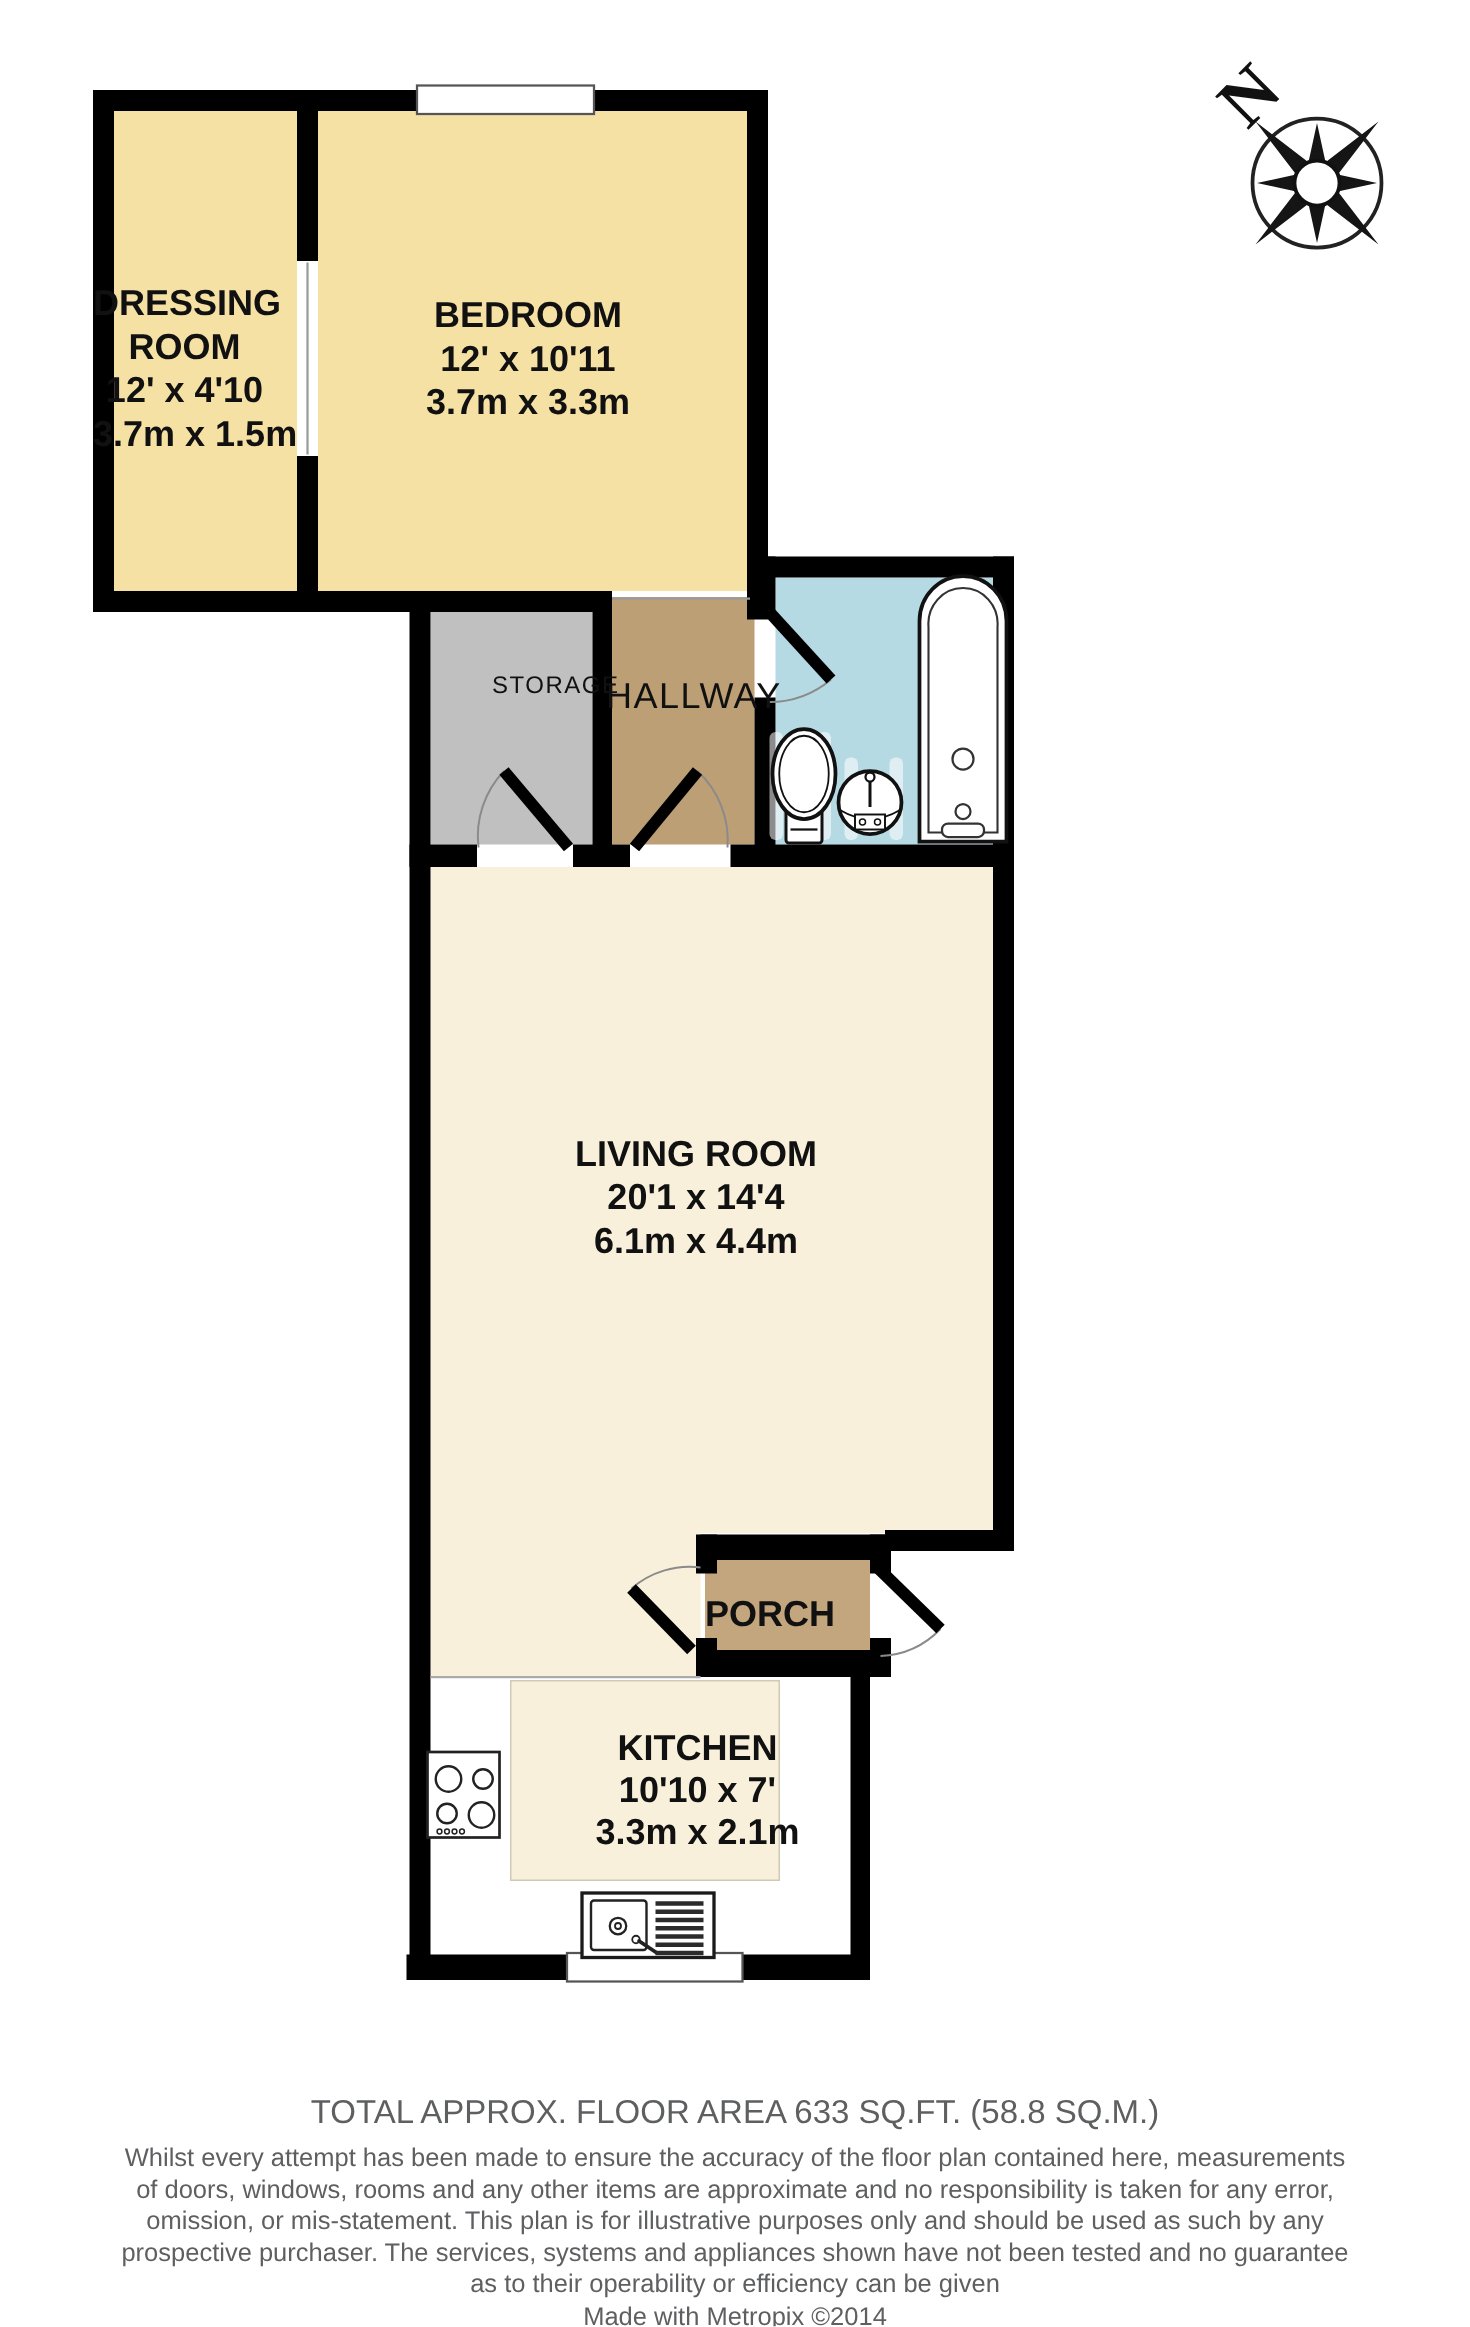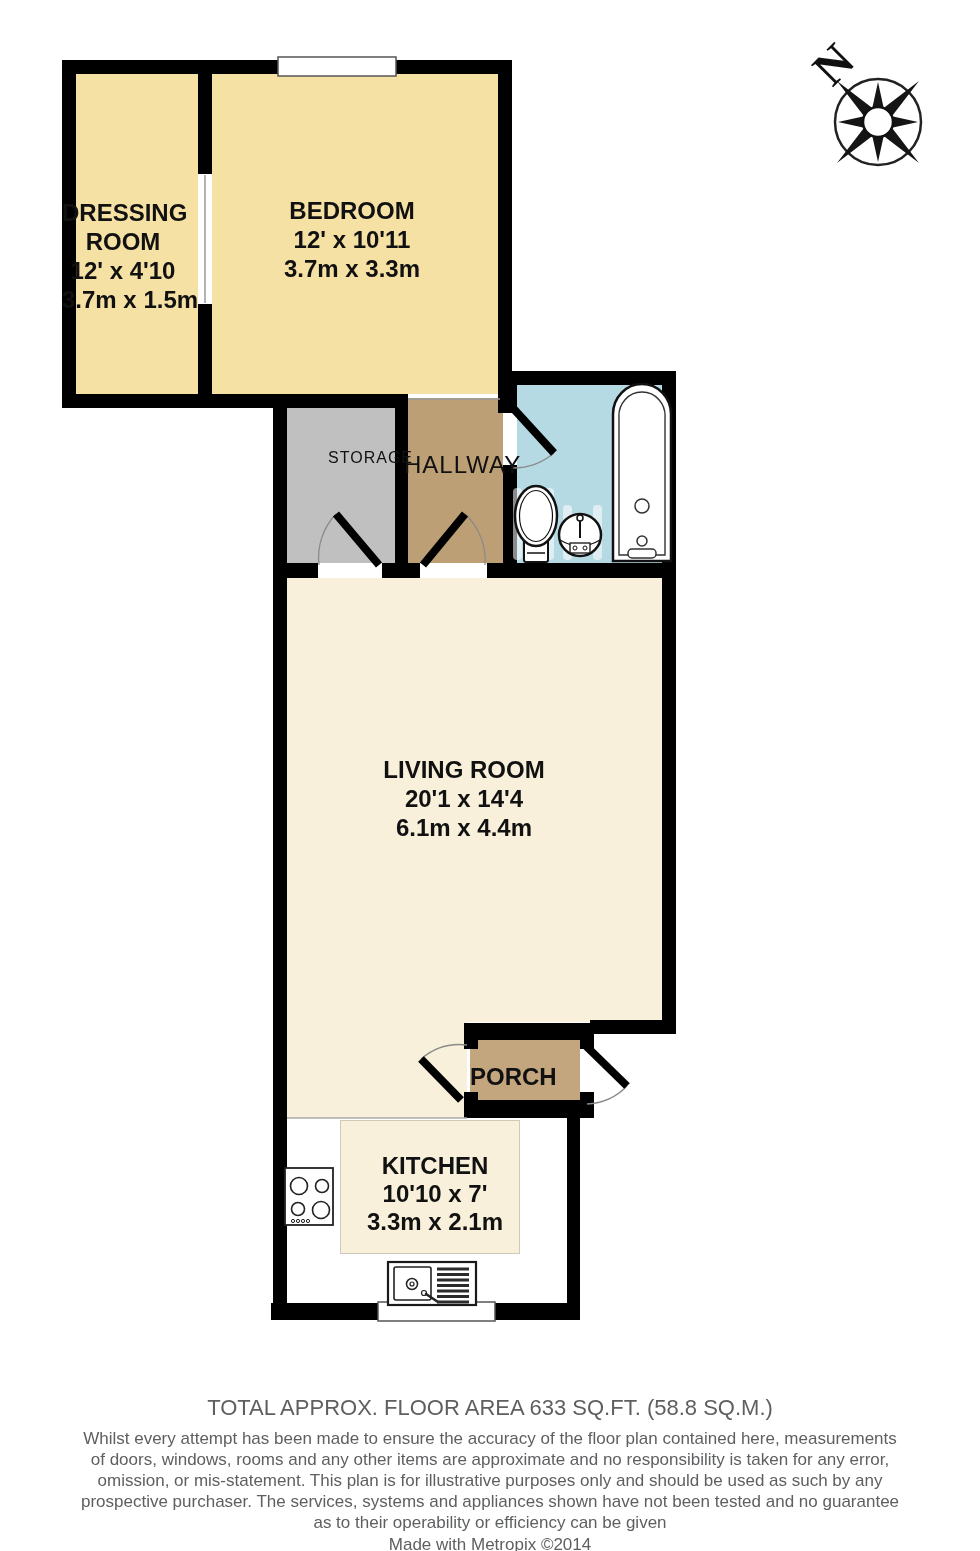--- a/index.html
+++ b/index.html
@@ -142,21 +142,21 @@
     </g>
 
     <g transform="translate(878,122)">
       <circle r="43" fill="none" stroke="#222222" stroke-width="2.5"></circle>
       <path d="M40,0 L13.9,5.7 L41,41 L5.7,13.9 L0,40 L-5.7,13.9 L-41,41 L-13.9,5.7 L-40,0 L-13.9,-5.7 L-41,-41 L-5.7,-13.9 L0,-40 L5.7,-13.9 L41,-41 L13.9,-5.7 Z" fill="#151515"></path>
       <circle r="15" fill="#ffffff" stroke="#111111" stroke-width="2.5"></circle>
       <text transform="translate(-45,-58) rotate(-45)" text-anchor="middle" dominant-baseline="central" font-family="Liberation Serif, serif" font-weight="bold" font-size="48" fill="#111111">N</text>
     </g>
   </svg>
 
-  <div class="lbl" style="left:62px;top:188px;width:122px;margin-top:10px;">
+  <div class="lbl" style="left:62px;top:188px;width:122px;">
     <div>DRESSING</div>
     <div>ROOM</div>
     <div>12' x 4'10</div>
     <div>3.7m x 1.5m</div>
   </div>
 
   <div class="lbl" style="left:242px;top:196px;width:220px;">
     <div>BEDROOM</div>
     <div>12' x 10'11</div>
     <div>3.7m x 3.3m</div>
@@ -166,21 +166,21 @@
   <div class="lbl-small" style="left:404px;top:451px;width:104px;font-size:24px;">HALLWAY</div>
 
   <div class="lbl" style="left:354px;top:755px;width:220px;">
     <div>LIVING ROOM</div>
     <div>20'1 x 14'4</div>
     <div>6.1m x 4.4m</div>
   </div>
 
   <div class="lbl" style="left:470px;top:1062px;width:86px;">PORCH</div>
 
-  <div class="lbl" style="left:324px;top:1152px;width:222px;line-height:28px;">
+  <div class="lbl" style="left:354px;top:1152px;width:222px;line-height:28px;">
     <div>KITCHEN</div>
     <div>10'10 x 7'</div>
     <div>3.3m x 2.1m</div>
   </div>
 
   <div class="footer">
     <div class="title">TOTAL APPROX. FLOOR AREA 633 SQ.FT. (58.8 SQ.M.)</div>
     <div class="line">Whilst every attempt has been made to ensure the accuracy of the floor plan contained here, measurements</div>
     <div class="line">of doors, windows, rooms and any other items are approximate and no responsibility is taken for any error,</div>
     <div class="line">omission, or mis-statement. This plan is for illustrative purposes only and should be used as such by any</div>

